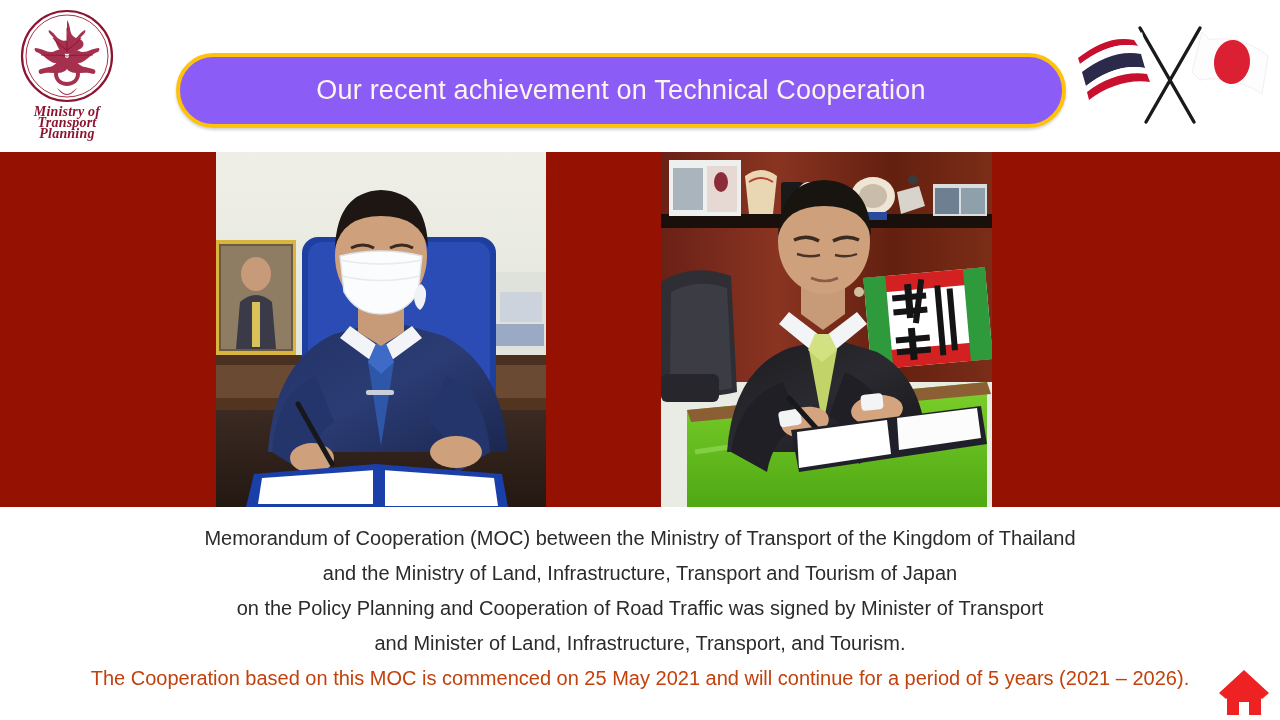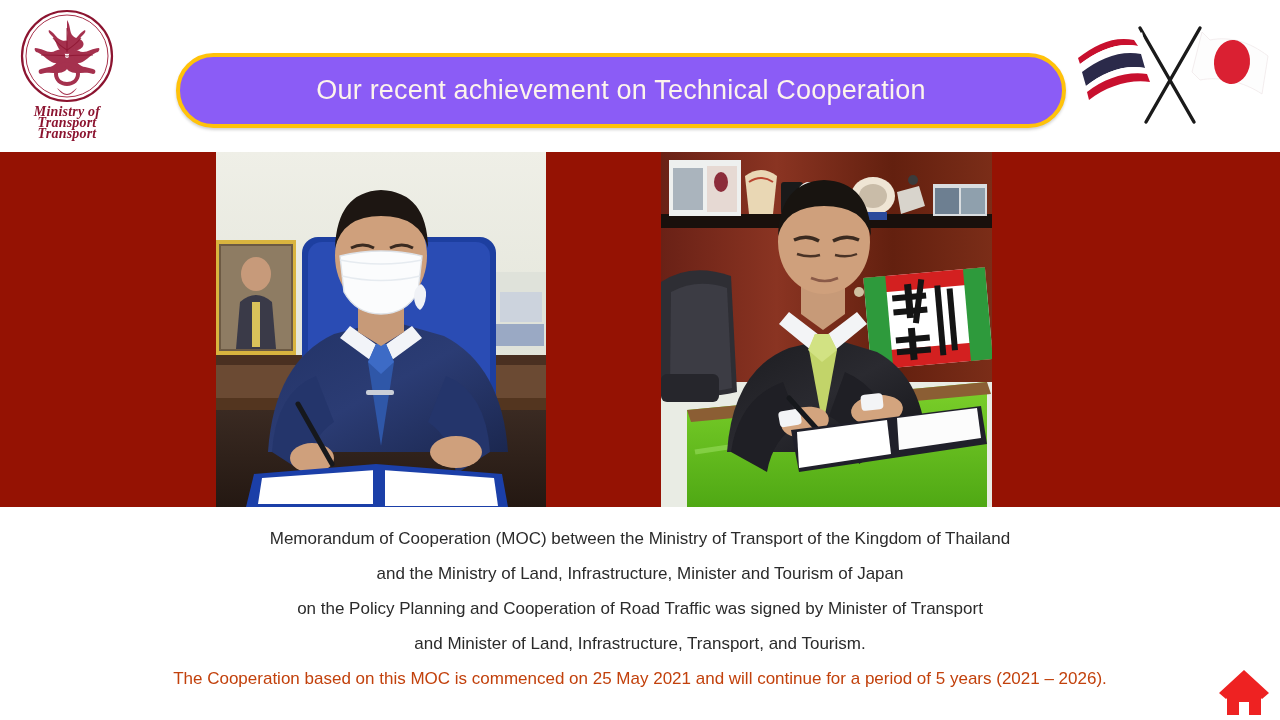--- a/index.html
+++ b/index.html
@@ -111,21 +111,21 @@
     left: 0;
     top: 507px;
     width: 1280px;
     height: 213px;
     background: #ffffff;
     padding-top: 14px;
     box-sizing: border-box;
   }
   .cap-line {
     text-align: center;
-    font-size: 17px;
+    font-size: 20px;
     line-height: 35px;
     color: #2b2b2b;
     font-weight: 400;
     white-space: nowrap;
   }
   .cap-line.accent {
     color: #c2410c;
   }
 
   
@@ -163,21 +163,21 @@
           <path d="M48 20c0 8 0 16 0 24"></path>
           <path d="M34 30c4 5 9 9 14 12"></path>
           <path d="M62 30c-4 5-9 9-14 12"></path>
           <path d="M22 47c8 0 17 0 26 1"></path>
           <path d="M74 47c-8 0-17 0-26 1"></path>
         </g>
       </svg>
     </div>
     <div class="logo-caption">
       <div>Ministry of Transport</div>
-      <div>Transport</div>
+      <div>Planning</div>
     </div>
   </div>
 
   <div class="title-pill">
     <span class="title-text">Our recent achievement on Technical Cooperation</span>
   </div>
 
   <div class="flags">
     <svg width="200" height="132" viewBox="0 0 200 132" xmlns="http://www.w3.org/2000/svg">
 
@@ -388,21 +388,21 @@
 
       <path d="M130 278 l190 -24 l6 38 l-188 28z" fill="#20202a"></path>
       <path d="M136 280 l90 -12 l4 34 l-92 14z" fill="#ffffff"></path>
       <path d="M236 266 l80 -10 l4 30 l-82 12z" fill="#fcfcfc"></path>
     </svg>
   </div>
 </div>
 
 <div class="caption">
   <div class="cap-line">Memorandum of Cooperation (MOC) between the Ministry of Transport of the Kingdom of Thailand</div>
-  <div class="cap-line">and the Ministry of Land, Infrastructure, Minister and Tourism of Japan</div>
+  <div class="cap-line">and the Ministry of Land, Infrastructure, Transport and Tourism of Japan</div>
   <div class="cap-line">on the Policy Planning and Cooperation of Road Traffic was signed by Minister of Transport</div>
   <div class="cap-line">and Minister of Land, Infrastructure, Transport, and Tourism.</div>
   <div class="cap-line accent">The Cooperation based on this MOC is commenced on 25 May 2021 and will continue for a period of 5 years (2021 – 2026).</div>
 </div>
 
 <div class="home-icon">
   <svg width="52" height="48" viewBox="0 0 52 48" xmlns="http://www.w3.org/2000/svg">
     <path d="M26 2 L51 25 L44 31 L26 14 L8 31 L1 25 Z" fill="#EE2222"></path>
     <path d="M9 28 L26 12 L43 28 L43 47 L31 47 L31 34 L21 34 L21 47 L9 47 Z" fill="#EE2222"></path>
   </svg>

